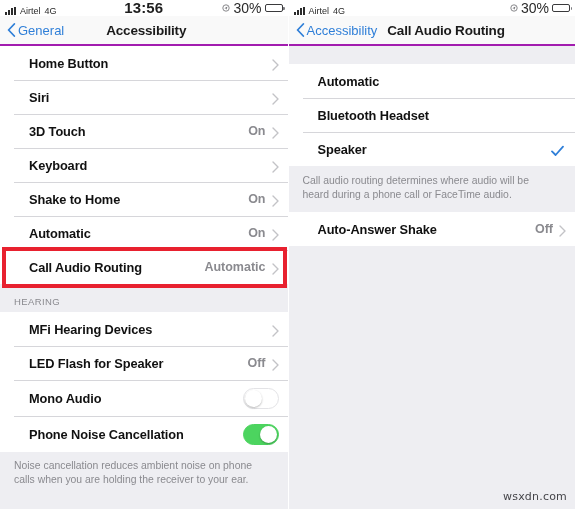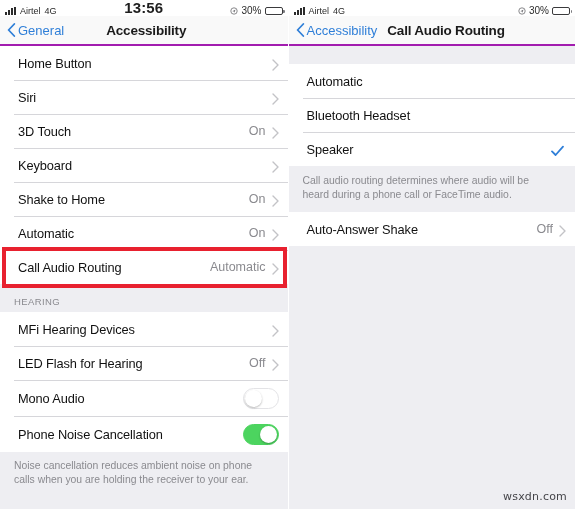--- a/index.html
+++ b/index.html
@@ -69,21 +69,21 @@
     height: 8px;
   }
   .bars i { display: block; width: 2px; background: #2b2b2b; }
   .bars i:nth-child(1) { height: 3px; }
   .bars i:nth-child(2) { height: 5px; }
   .bars i:nth-child(3) { height: 7px; }
   .bars i:nth-child(4) { height: 8px; }
   .carrier { font-size: 9px; color: #2b2b2b; }
   .net { font-size: 9px; color: #2b2b2b; }
   .loc-icon { width: 8px; height: 8px; display: inline-block; color: #6c6c70; }
-  .pct { font-size: 10px; color: #2b2b2b; }
+  .pct { font-size: 14px; color: #2b2b2b; }
   .battery {
     width: 18px; height: 8px;
     border: 1px solid #3a3a3c;
     border-radius: 2px;
     position: relative;
     box-sizing: border-box;
     padding: 1px;
   }
   .battery::after {
     content: "";
@@ -130,25 +130,26 @@
     margin-left: 10px;
   }
 
   
   .spacer { background: #eeeef2; }
   .group { background: #ffffff; }
   .row {
     height: 34px;
     display: flex;
     align-items: center;
-    padding-left: 18px;
+    padding-left: 29px;
     padding-right: 9px;
     background: #ffffff;
     position: relative;
     box-sizing: border-box;
+    font-weight: bold;
   }
   .row + .row::before {
     content: "";
     position: absolute;
     left: 14px; right: 0; top: 0;
     height: 1px;
     background: #d6d6da;
   }
   .row .label {
     font-size: 12.8px;
@@ -376,21 +377,21 @@
         <span class="right">
           <span class="value"></span>
           <span class="chev-right">
             <svg viewBox="0 0 7 12" width="7" height="12">
                 <path d="M1 1 L6 6 L1 11" fill="none" stroke="#c3c3c7" stroke-width="1.4" stroke-linecap="round" stroke-linejoin="round"></path>
               </svg>
           </span>
         </span>
       </div>
       <div class="row">
-        <span class="label">LED Flash for Hearing</span>
+        <span class="label">LED Flash for Speaker</span>
         <span class="right">
           <span class="value">Off</span>
           <span class="chev-right">
             <svg viewBox="0 0 7 12" width="7" height="12">
                 <path d="M1 1 L6 6 L1 11" fill="none" stroke="#c3c3c7" stroke-width="1.4" stroke-linecap="round" stroke-linejoin="round"></path>
               </svg>
           </span>
         </span>
       </div>
       <div class="row" style="height:36px;">

